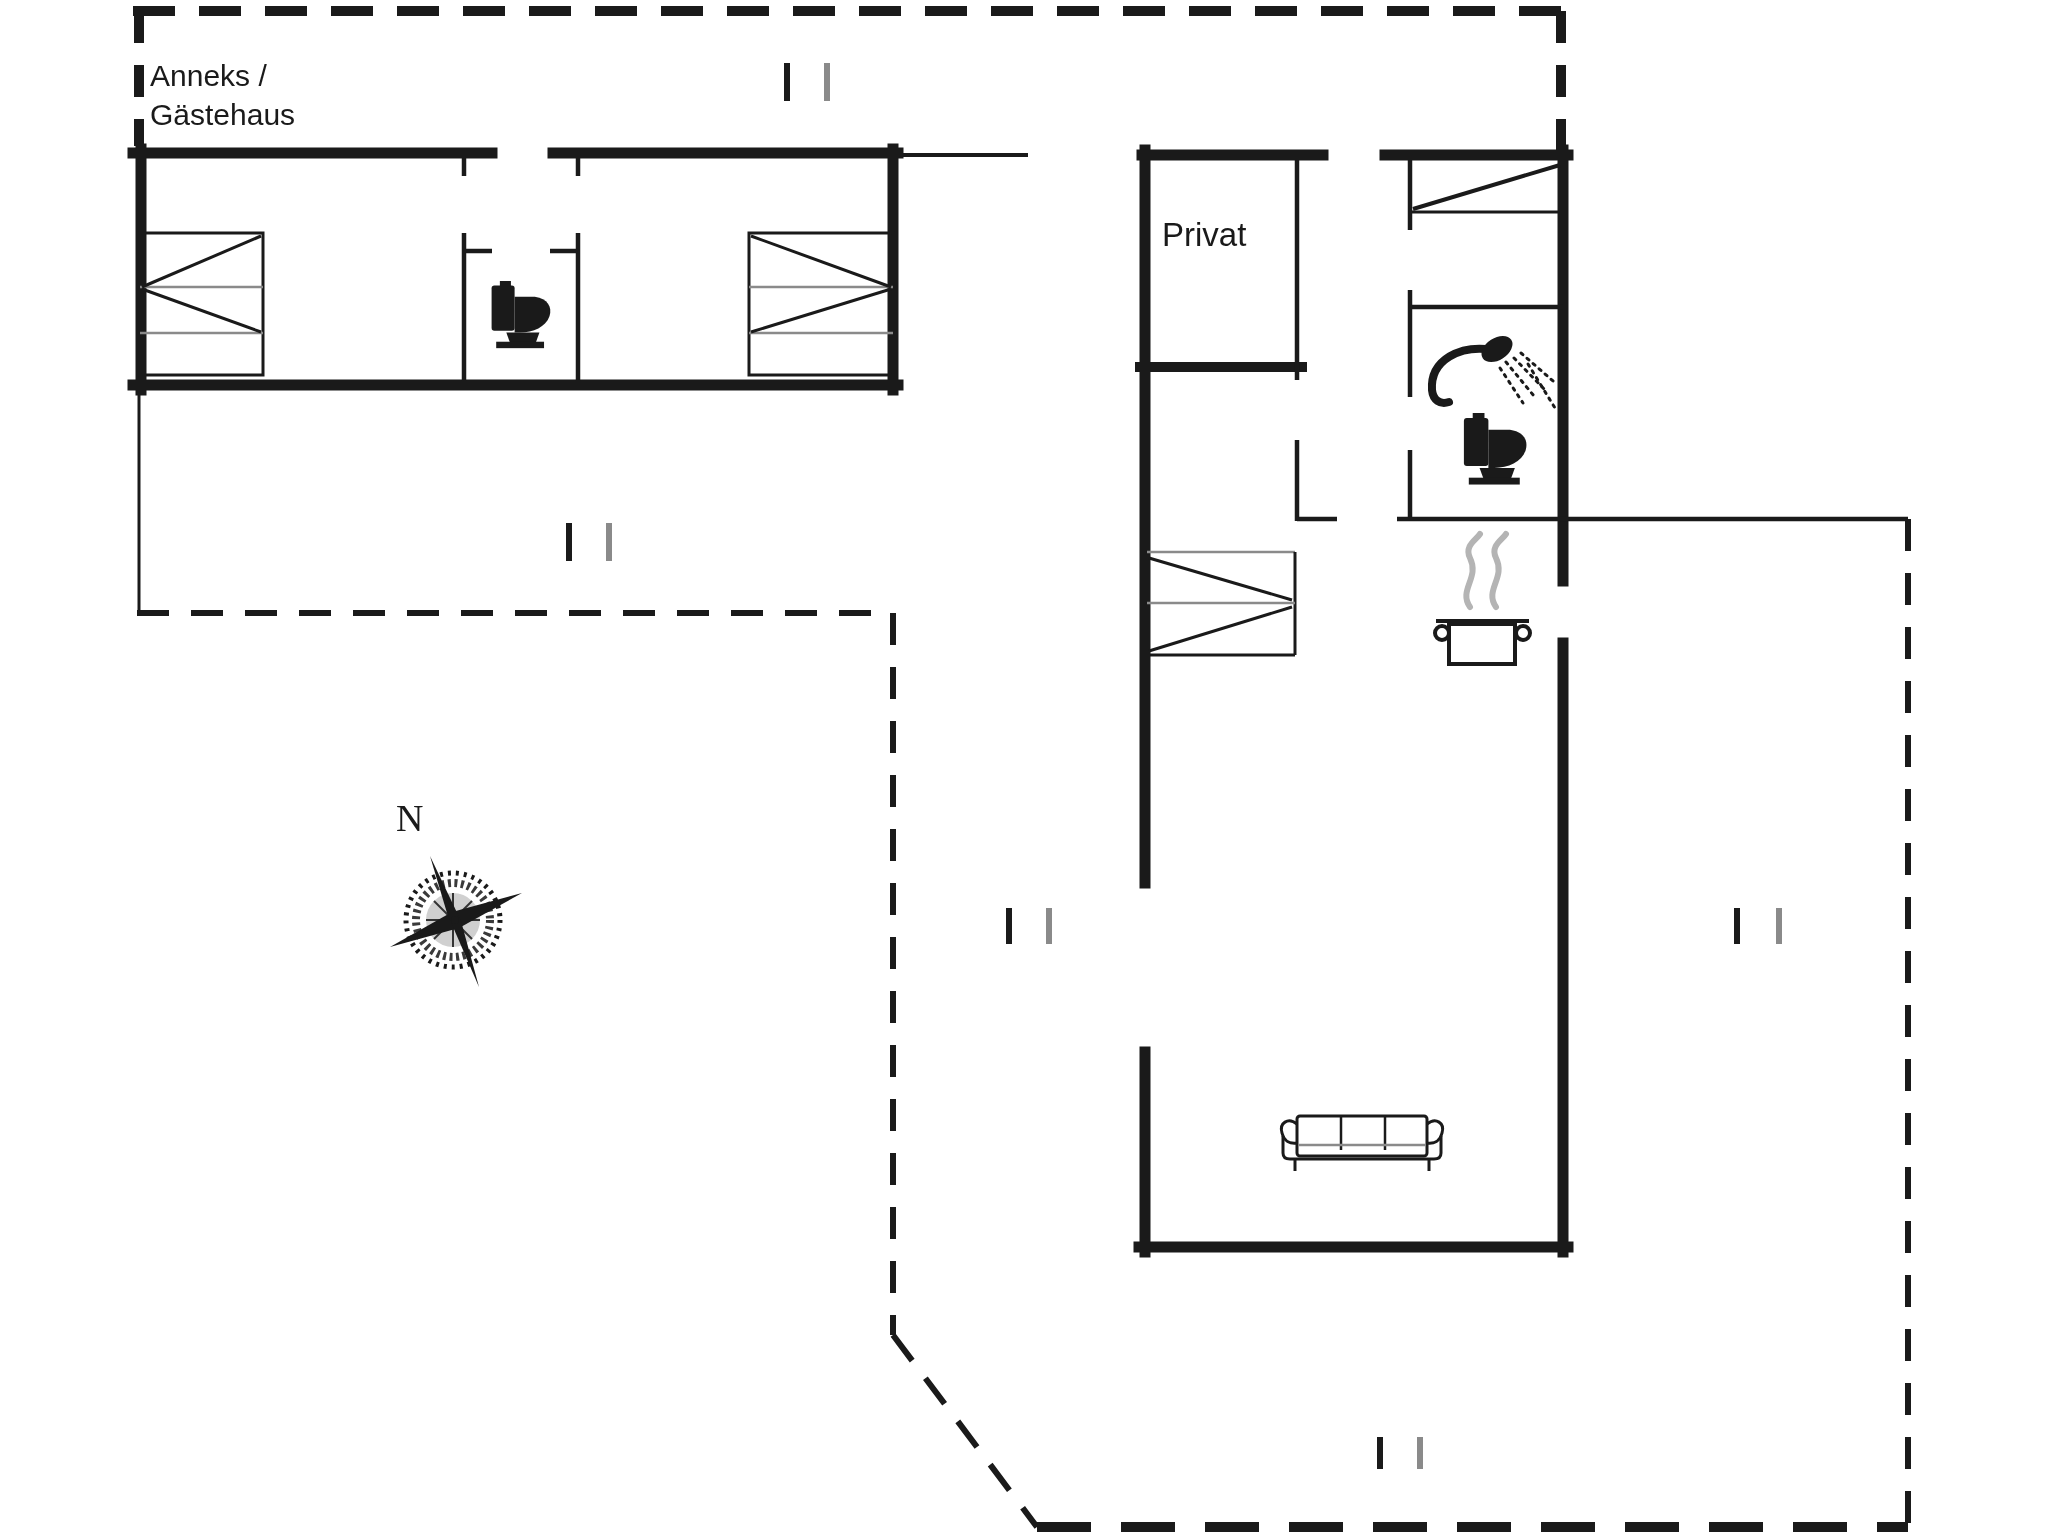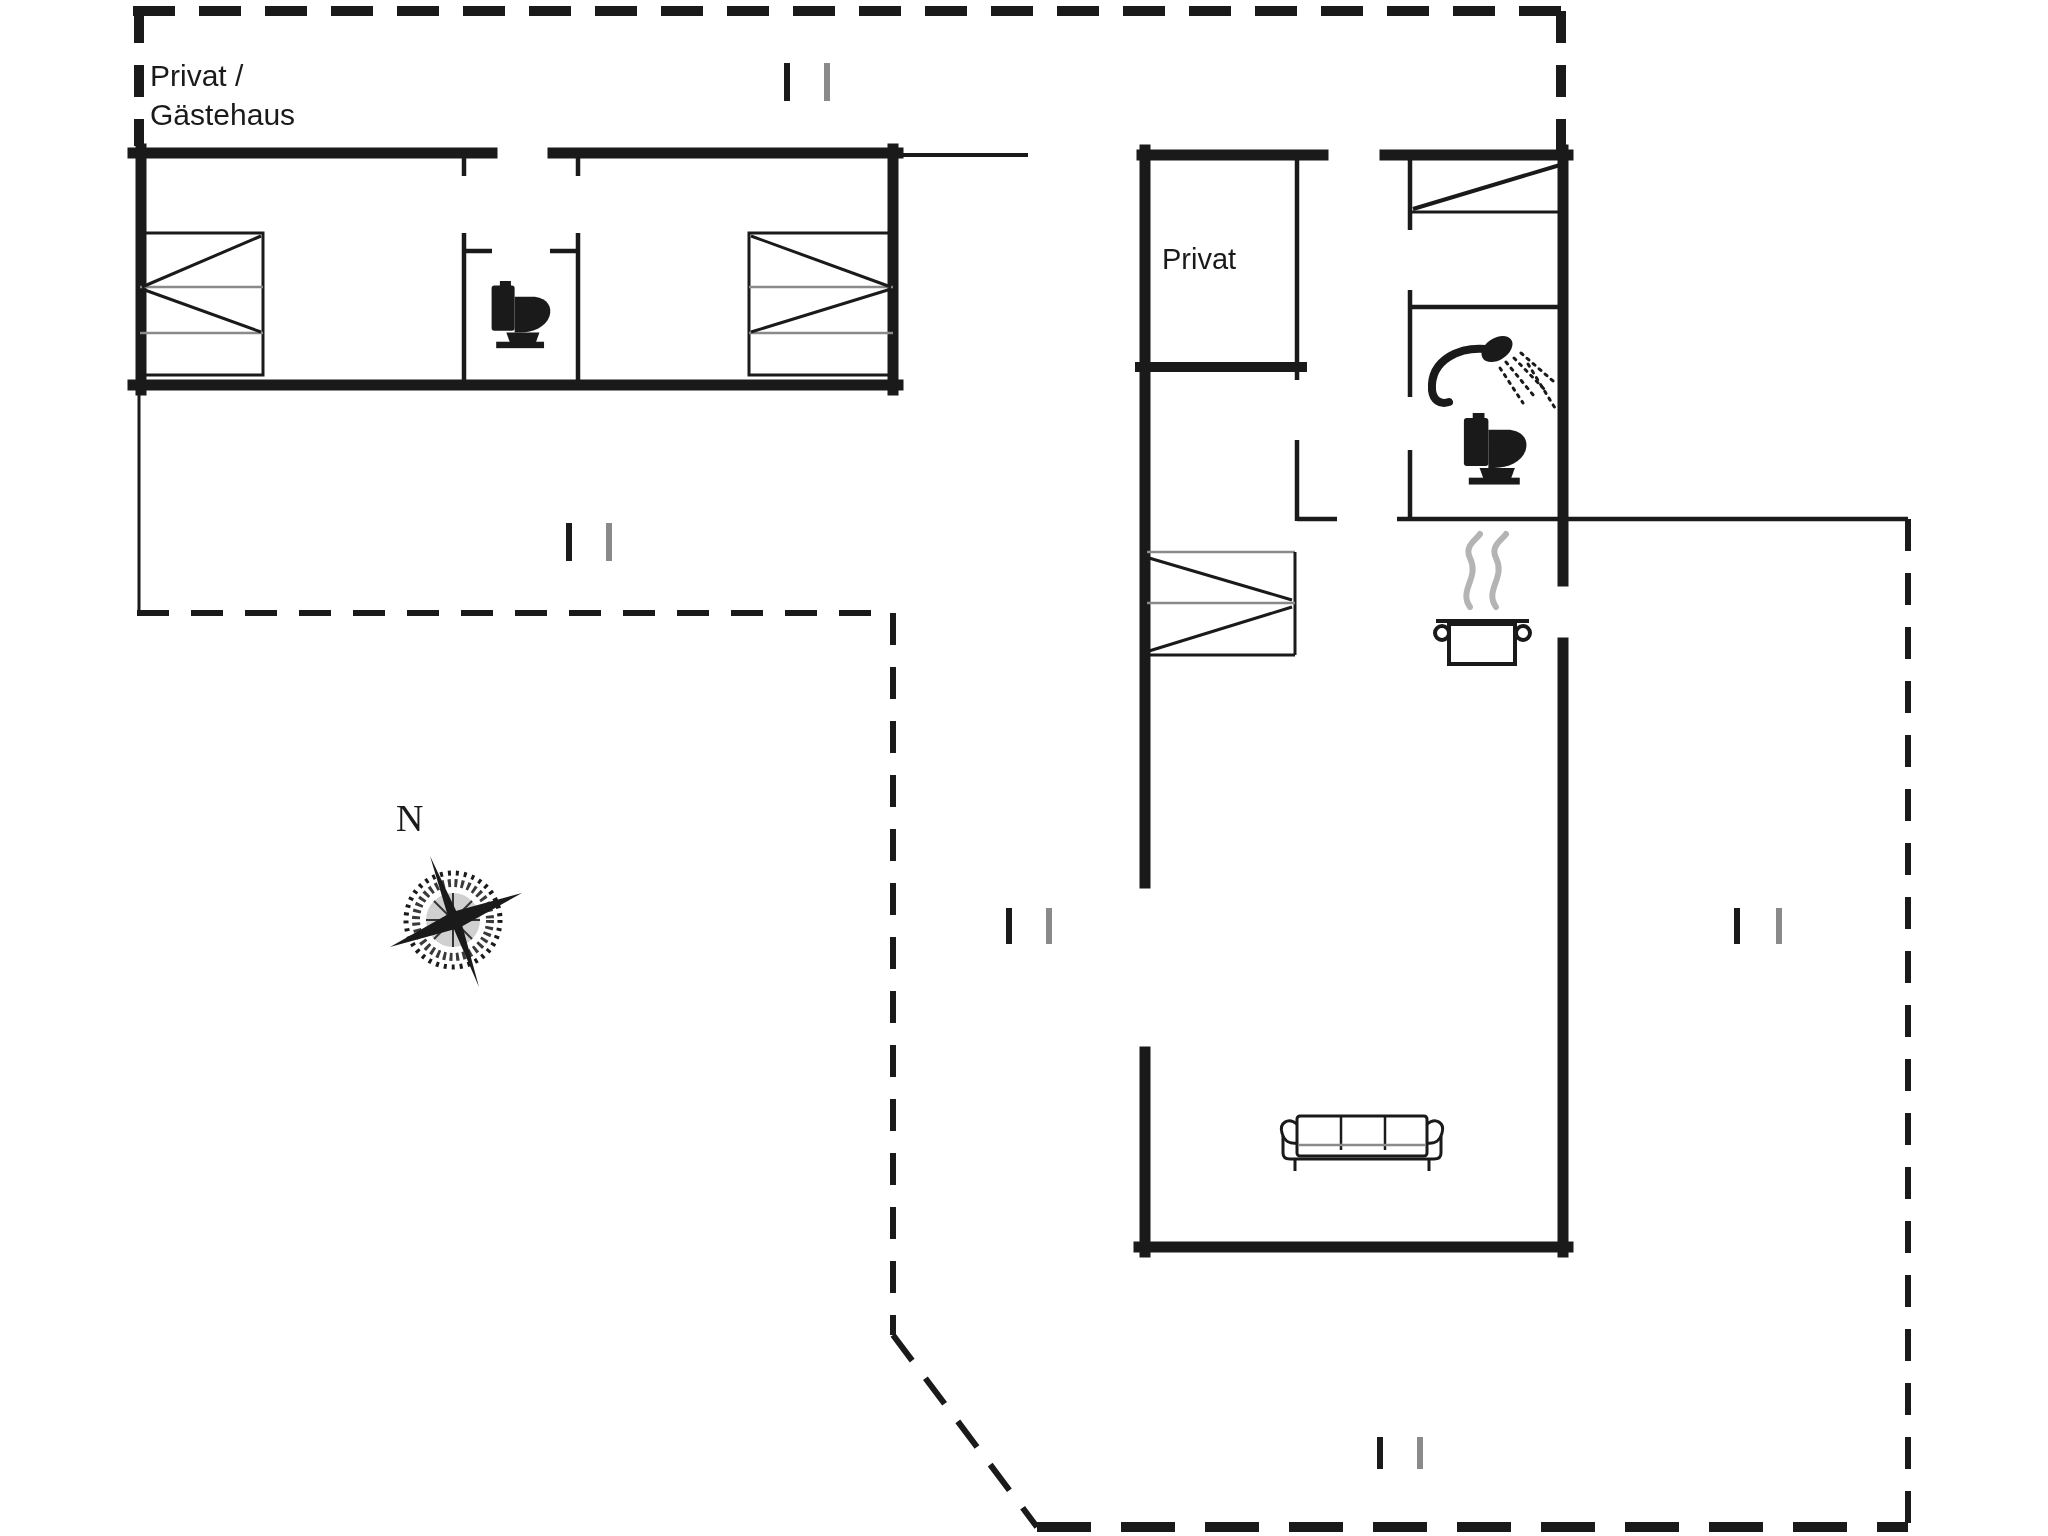--- a/index.html
+++ b/index.html
@@ -1,21 +1,21 @@
 <!DOCTYPE html>
 <html style="--ink: #1a1a1a; --soft: #8a8a8a; --steam: #b4b4b4; --bg: #ffffff;"><head>
 <meta charset="utf-8">
 <style>
   html,body{margin:0;padding:0;background:#fff;}
   .canvas{position:relative;width:2048px;height:1536px;background:var(--bg,#fff);overflow:hidden;
           font-family:"Liberation Sans", sans-serif;}
   .plan-svg{position:absolute;left:0;top:0;}
   .lbl{position:absolute;color:var(--ink,#1a1a1a);}
   .lbl-annex{left:150px;top:56px;font-size:30px;line-height:39px;white-space:pre-line;}
-  .lbl-privat{left:1162px;top:243px;font-size:29px;}
+  .lbl-privat{left:1162px;top:216px;font-size:33px;}
   .lbl-north{left:396px;top:796px;font-size:38px;font-family:"Liberation Serif","DejaVu Serif",serif;}
   line,path,rect,circle{vector-effect:none;}
   .ink{stroke:var(--ink,#1a1a1a);}
   .soft{stroke:var(--soft,#8a8a8a);}
   .steam{stroke:var(--steam,#b4b4b4);}
   .fInk{fill:var(--ink,#1a1a1a);}
   .fNone{fill:none;}
   .s11{stroke-width:11;}
   .s10{stroke-width:10;}
   .s6{stroke-width:6;}
@@ -193,17 +193,17 @@
   <g>
     <line x1="1737" y1="908" x2="1737" y2="944" class="ink s6"></line>
     <line x1="1779" y1="908" x2="1779" y2="944" class="soft s6"></line>
   </g>
   <g>
     <line x1="1380" y1="1437" x2="1380" y2="1469" class="ink s6"></line>
     <line x1="1420" y1="1437" x2="1420" y2="1469" class="soft s6"></line>
   </g>
 </svg>
 
-<div class="lbl lbl-annex">Privat /
+<div class="lbl lbl-annex">Anneks /
 Gästehaus</div>
 <div class="lbl lbl-privat">Privat</div>
 <div class="lbl lbl-north">N</div>
 </div>
 
 </body></html>

